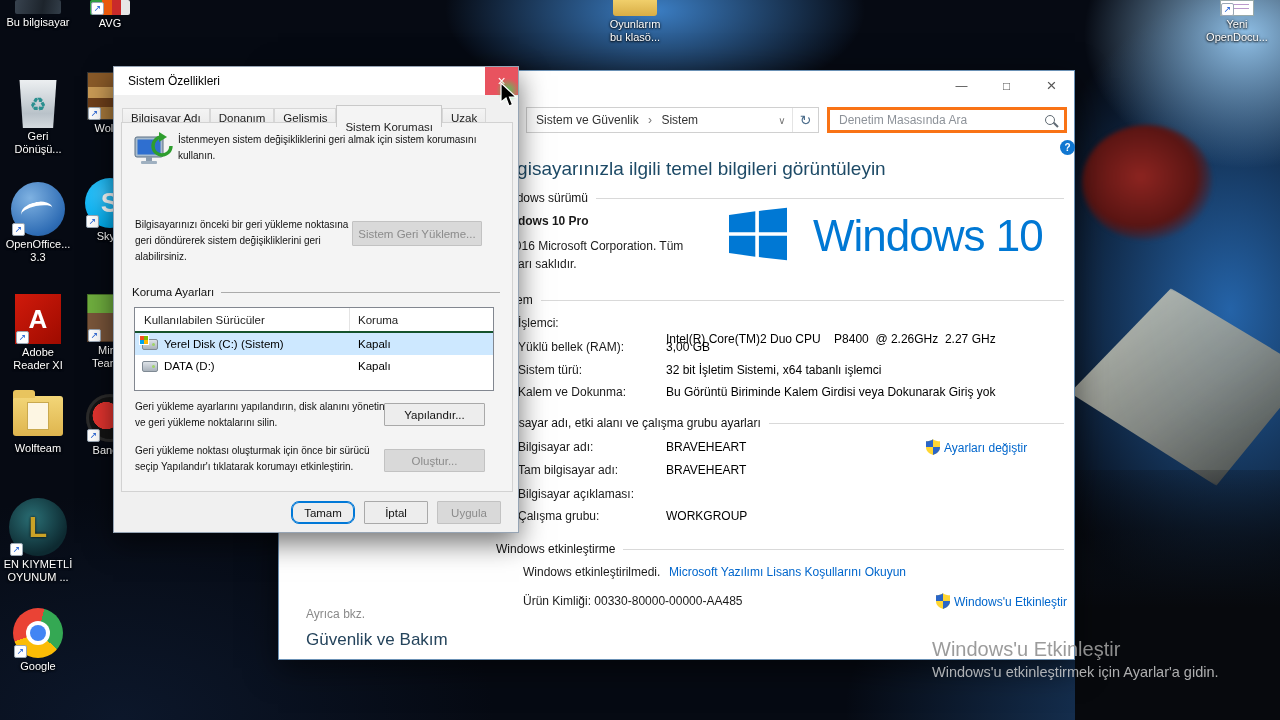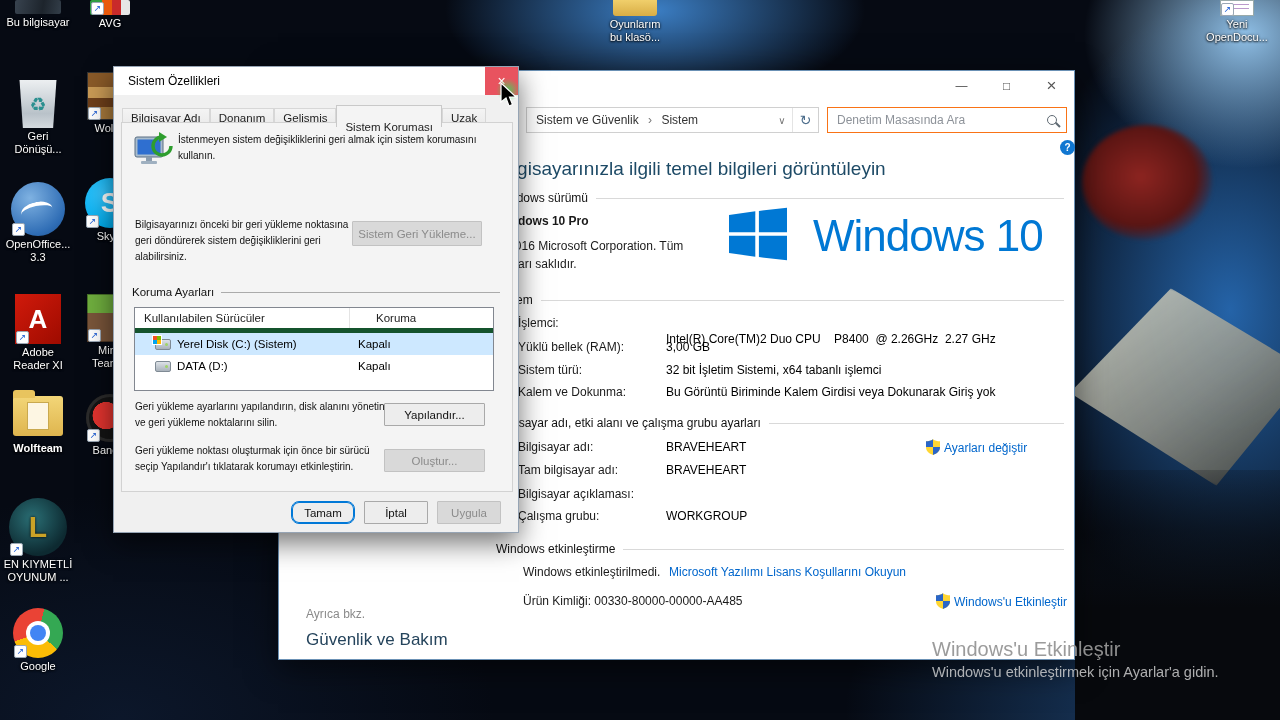--- a/index.html
+++ b/index.html
@@ -69,21 +69,21 @@
   .cap-btns{position:absolute;top:0;right:0;height:30px;display:flex;}
   .cap-btn{width:45px;height:30px;display:flex;align-items:center;justify-content:center;color:#555;}
   .cap-min{font-size:12px;} .cap-max{font-size:12px;} .cap-close{font-size:17px;}
   .crumb-box{position:absolute;left:247px;top:36px;width:293px;height:26px;border:1px solid #d0d0d0;background:#fff;
     display:flex;align-items:center;font-size:12px;color:#333;}
   .crumb-box .txt{padding-left:9px;white-space:nowrap;overflow:hidden;flex:1;}
   .crumb-sep{color:#777;margin:0 6px;}
   .crumb-chev{width:20px;text-align:center;color:#777;font-size:10px;}
   .crumb-refresh{width:26px;height:24px;border-left:1px solid #e4e4e4;display:flex;align-items:center;justify-content:center;
     color:#4d6e8c;font-size:14px;}
-  .search-box{position:absolute;left:548px;top:36px;width:240px;height:26px;border:1px solid #f97316;background:#fff;
+  .search-box{position:absolute;left:548px;top:36px;width:240px;height:26px;border:3px solid #f97316;background:#fff;
     display:flex;align-items:center;justify-content:space-between;padding:0 9px;font-size:12px;color:#8d9299;}
   .mag{width:10px;height:10px;border:1.6px solid #5f6a73;border-radius:50%;position:relative;flex:0 0 auto;}
   .mag::after{content:"";position:absolute;width:6px;height:1.6px;background:#5f6a73;transform:rotate(45deg);
     right:-5px;bottom:-2px;}
   .help-dot{position:absolute;left:781px;top:69px;width:15px;height:15px;border-radius:50%;background:#1177d1;color:#fff;
     font-size:10px;font-weight:bold;display:flex;align-items:center;justify-content:center;}
   .cp-heading{position:absolute;left:217px;top:87px;font-size:19px;color:#1d4a66;white-space:nowrap;}
   .sect{position:absolute;left:217px;width:568px;display:flex;align-items:center;font-size:12px;color:#111;}
   .sect .line{flex:1;border-top:1px solid #d9d9d9;margin-left:8px;margin-top:1px;}
   .lbl{position:absolute;font-size:12px;color:#1a1a1a;white-space:nowrap;}
@@ -109,26 +109,26 @@
   .tab.active{background:#f4f4f4;height:22px;padding-top:15px;position:relative;z-index:2;border-color:#c9c9c9;}
   .dlg-page{position:absolute;left:7px;top:55px;width:392px;height:370px;background:#f4f4f4;border:1px solid #d2d2d2;}
   .gxt{position:absolute;font-size:10px;line-height:16px;color:#111;}
   .ghdr{position:absolute;display:flex;align-items:center;font-size:11.5px;color:#111;right:12px;}
   .ghdr .line{flex:1;border-top:1px solid #ababab;margin-left:7px;margin-top:1px;}
   .btn{position:absolute;background:#ededed;border:1px solid #a9a9a9;font-size:11.5px;color:#111;
     display:flex;align-items:center;justify-content:center;border-radius:1px;}
   .btn.disabled{background:#d9d9d9;border-color:#c2c2c2;color:#8b8b8b;}
   .btn.default{border:1px solid #0078d7;box-shadow:inset 0 0 0 1px #0078d7;}
   .drv-table{position:absolute;left:12px;top:184px;width:360px;height:84px;background:#fff;border:1px solid #828790;font-size:11.5px;}
-  .drv-head{display:flex;height:25px;border-bottom:5px solid #14532d;color:#222;align-items:center;gap:18px;}
+  .drv-head{display:flex;height:25px;border-bottom:2px solid #14532d;color:#222;align-items:center;}
   .drv-head .c1{width:215px;padding-left:9px;border-right:1px solid #e4e4e4;height:100%;display:flex;align-items:center;}
   .drv-head .c2{padding-left:8px;}
   .drv-row{display:flex;height:22px;align-items:center;color:#000;}
   .drv-row.sel{background:#cde8ff;}
-  .drv-row .c1{width:215px;padding-left:20px;display:flex;align-items:center;gap:6px;}
+  .drv-row .c1{width:215px;padding-left:7px;display:flex;align-items:center;gap:6px;}
   .drv-row .c2{padding-left:8px;}
   .drv{width:16px;height:11px;background:linear-gradient(#dde2e7,#a9b2bb);border:1px solid #7f8a94;border-radius:2px;position:relative;flex:0 0 auto;}
   .drv::after{content:"";position:absolute;right:2px;top:3px;width:3px;height:3px;background:#9fd468;border-radius:50%;}
   .winbadge{position:absolute;left:-3px;top:-4px;width:8px;height:8px;
     background:conic-gradient(#7fba00 0 25%,#ffb900 0 50%,#00a4ef 0 75%,#f25022 0);outline:1px solid #fff;}
   .dlg-foot-btn{height:23px;width:64px;top:434px;}
 
   
   .wm1{left:932px;top:638px;font-size:20px;color:rgba(150,150,150,.95);z-index:6;white-space:nowrap;}
   .wm2{left:932px;top:664px;font-size:14.5px;color:rgba(220,220,220,.78);z-index:6;white-space:nowrap;}
@@ -196,21 +196,21 @@
 Reader XI</span>
 </div>
 <div class="dblock" style="left:72px;top:294px;">
   <span class="ig">
       <span class="ic-mine"></span>
       <span class="sc">↗</span>
     </span>
   <span class="dlabel">Mine
 Team...</span>
 </div>
-<div class="dblock" style="left:0;top:392px;font-weight:bold;">
+<div class="dblock" style="left:0;top:392px;">
   <span class="ig" style="height:48px;">
       <span class="ic-folder"></span>
     </span>
   <span class="dlabel">Wolfteam</span>
 </div>
 <div class="dblock" style="left:72px;top:394px;">
   <span class="ig">
       <span class="ic-band"></span>
       <span class="sc">↗</span>
     </span>

